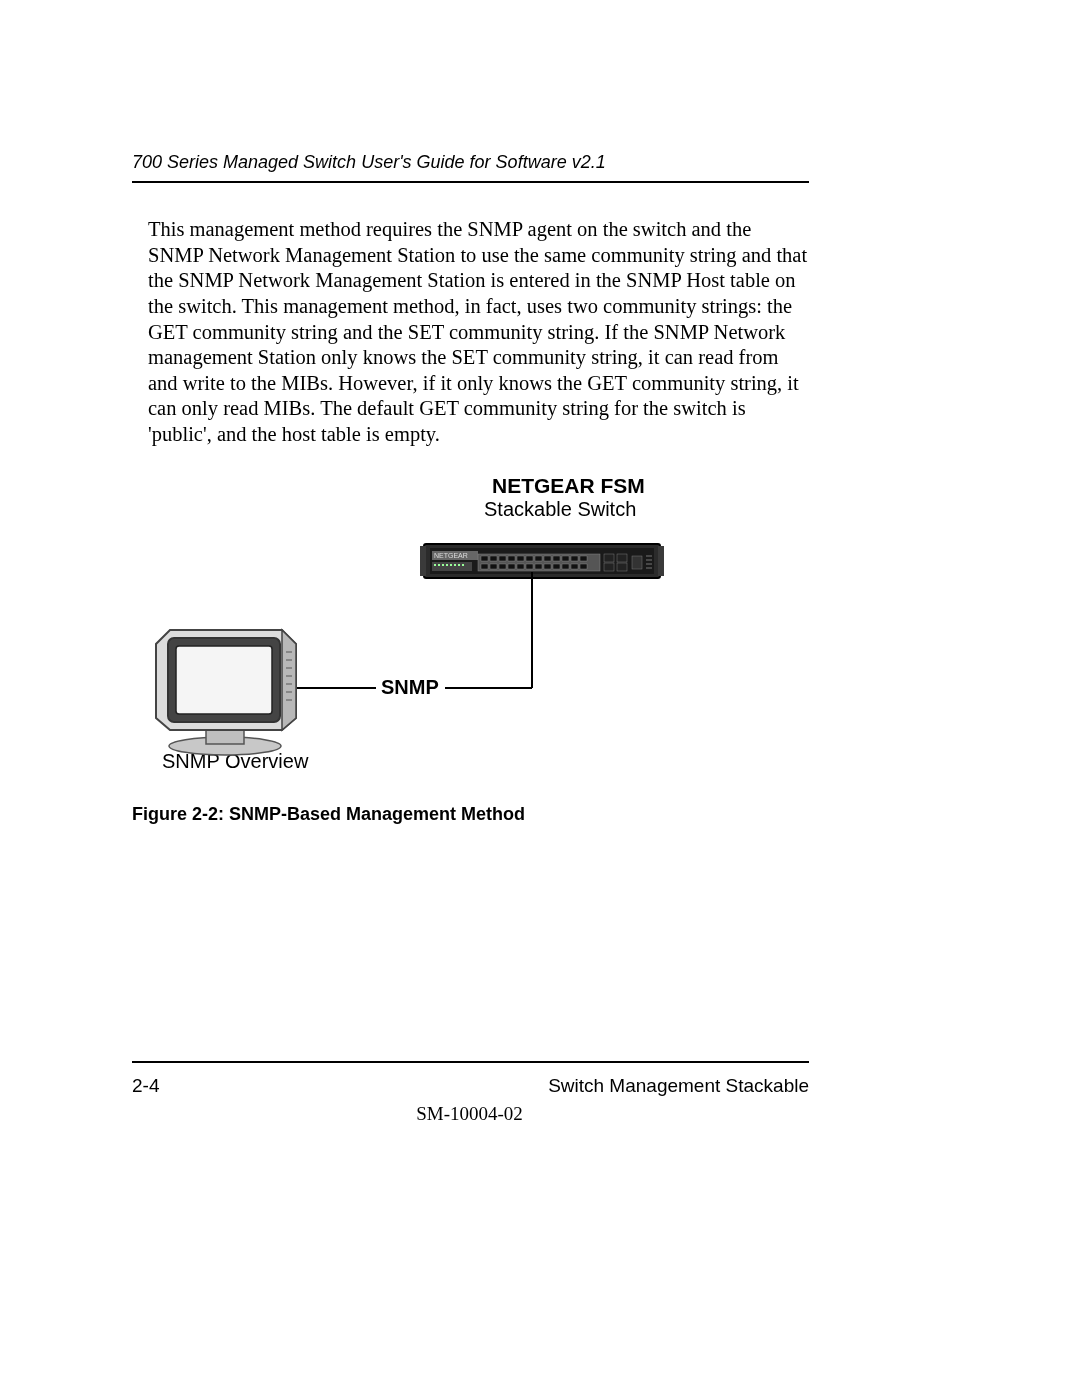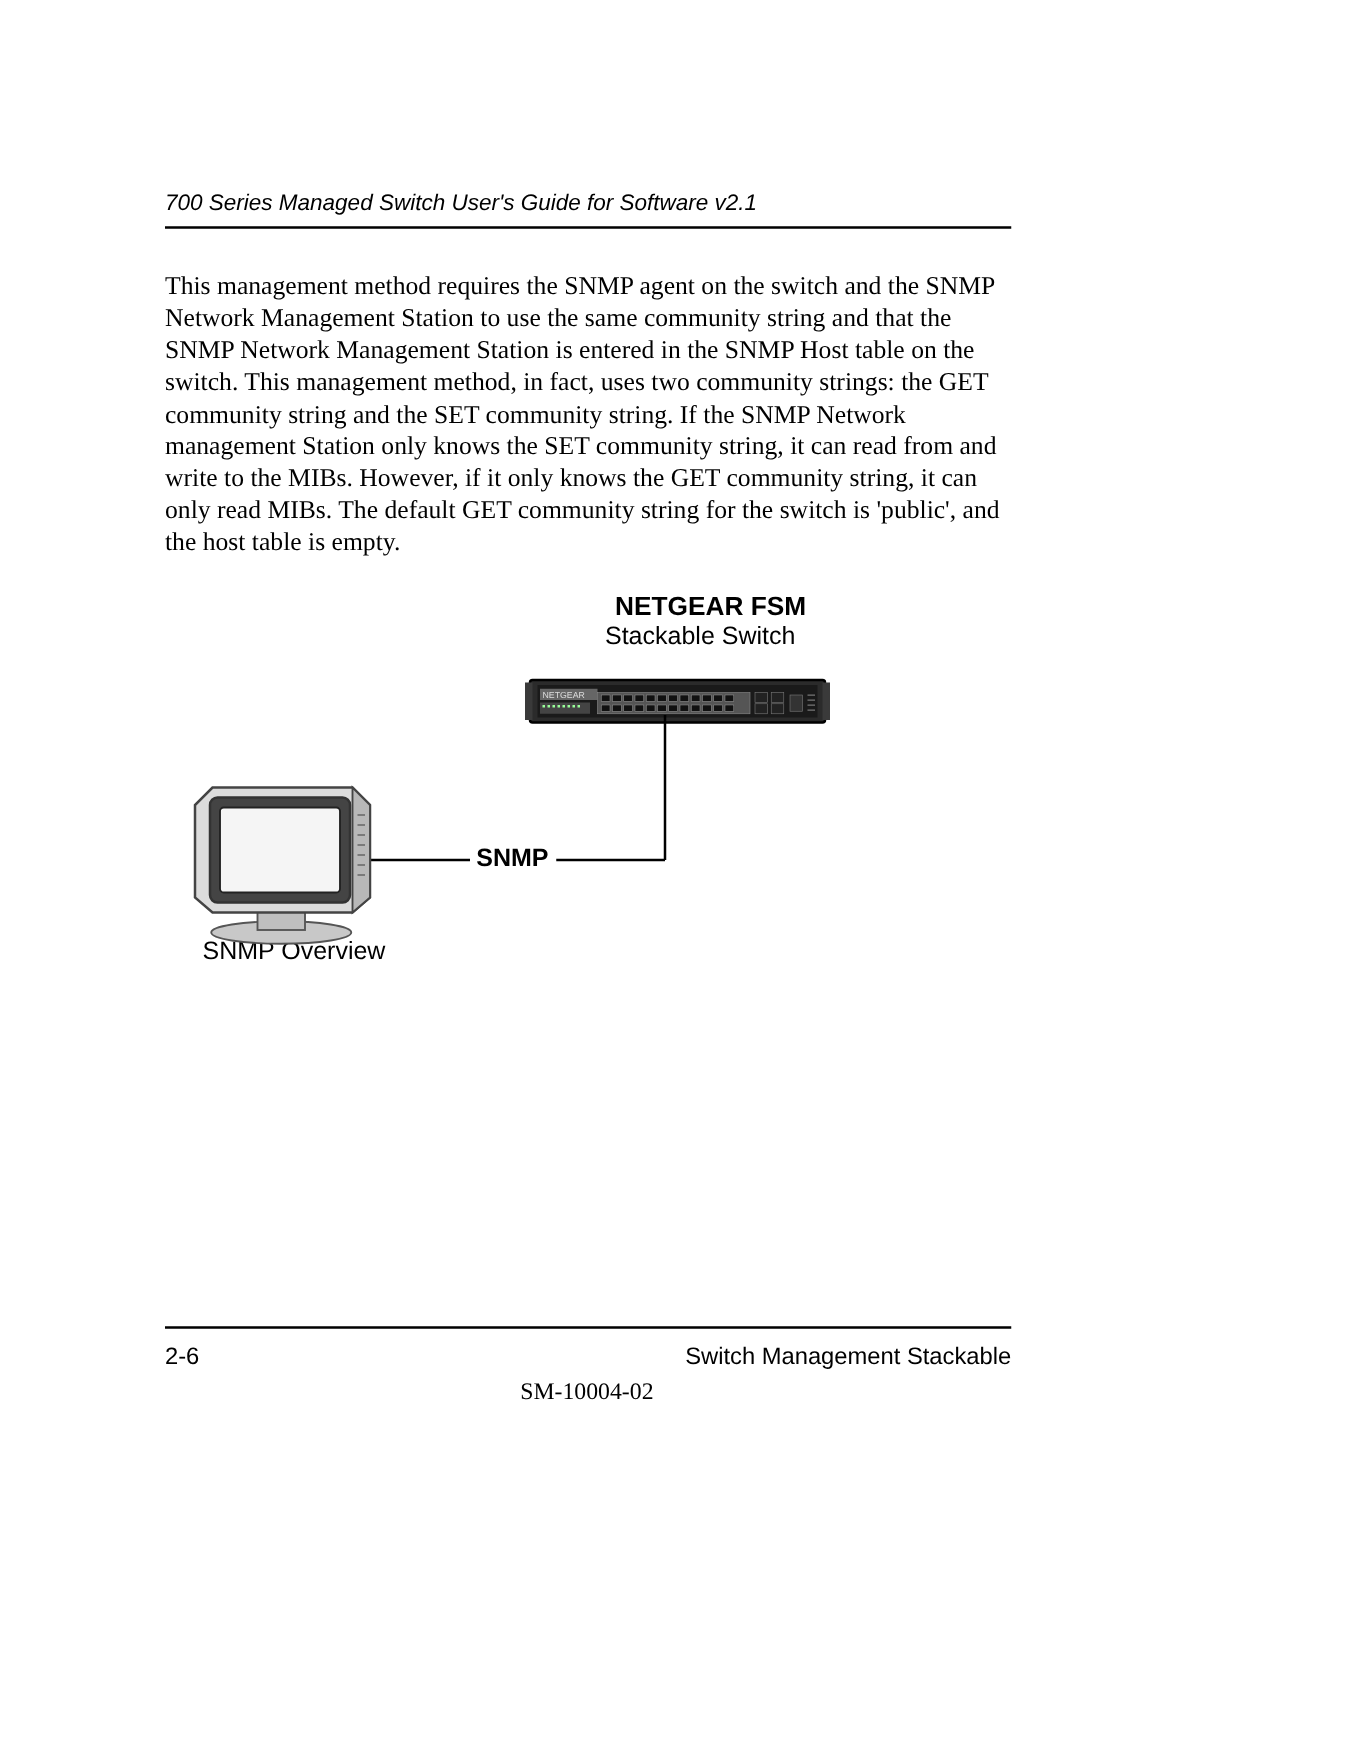--- a/index.html
+++ b/index.html
@@ -22,20 +22,21 @@
     font-style: italic;
     font-family: Arial, Helvetica, sans-serif;
     font-size: 18px;
     padding-bottom: 8px;
     border-bottom: 2px solid #000;
     margin-bottom: 34px;
   }
   .body-text {
     font-size: 20.5px;
     line-height: 1.25;
+    margin-left: 16px;
   }
   .figure {
     margin-top: 26px;
     position: relative;
     height: 308px;
   }
   .figure svg { display: block; }
   .figure-caption {
     font-family: Arial, Helvetica, sans-serif;
     font-weight: bold;
@@ -175,20 +176,21 @@
         <line x1="154" y1="186" x2="160" y2="186" stroke="#666" stroke-width="1.2"></line>
         <line x1="154" y1="194" x2="160" y2="194" stroke="#666" stroke-width="1.2"></line>
         <line x1="154" y1="202" x2="160" y2="202" stroke="#666" stroke-width="1.2"></line>
         <line x1="154" y1="210" x2="160" y2="210" stroke="#666" stroke-width="1.2"></line>
         <line x1="154" y1="218" x2="160" y2="218" stroke="#666" stroke-width="1.2"></line>
         <line x1="154" y1="226" x2="160" y2="226" stroke="#666" stroke-width="1.2"></line>
       </g>
     </svg>
   </div>
 
+  <div class="figure-caption">Figure 2-2:  SNMP-Based Management Method</div>
 
   <div class="footer">
-    <span>2-6</span>
+    <span>2-4</span>
     <span>Switch Management Stackable</span>
   </div>
   <div class="doc-id">SM-10004-02</div>
 
 </div>
 
 </body></html>

